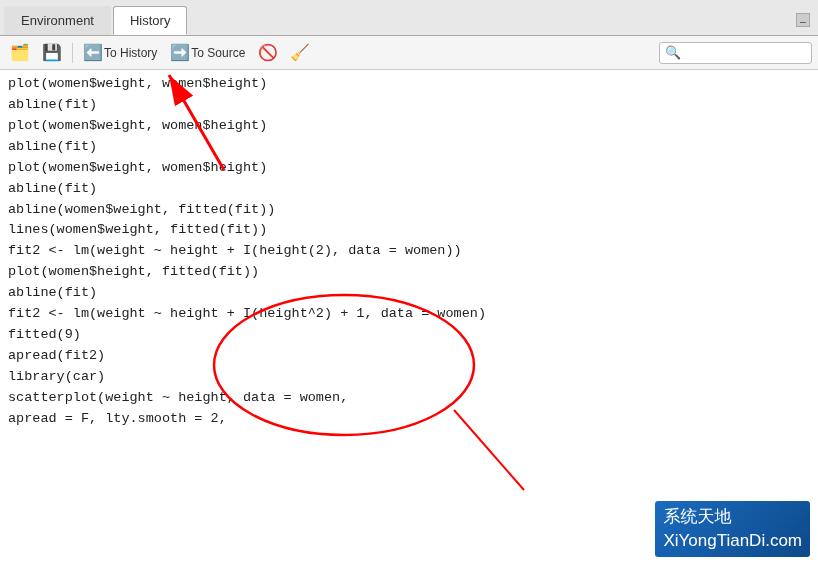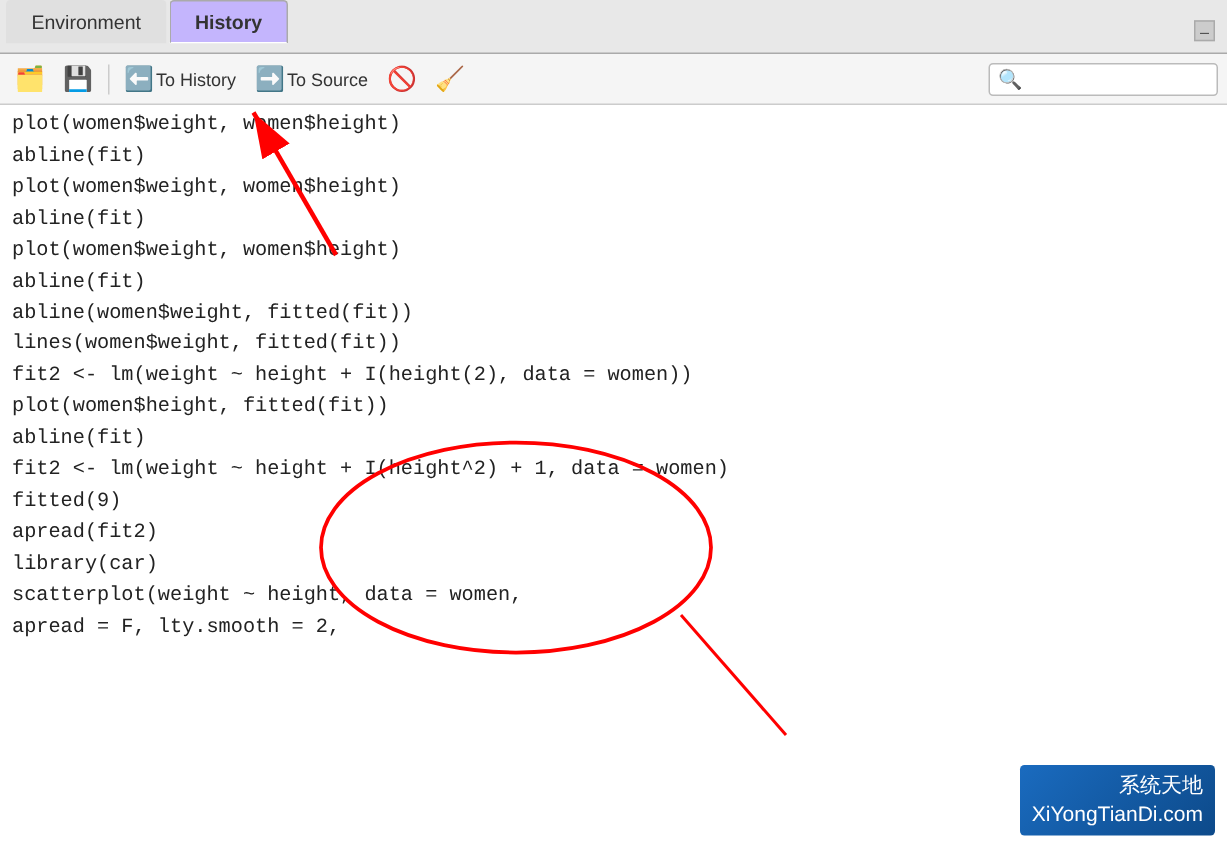--- a/index.html
+++ b/index.html
@@ -7,43 +7,43 @@
       width: 818px;
       height: 565px;
       font-family: 'Courier New', Courier, monospace;
       background: #fff;
       overflow: hidden;
     }
 
     
     .tab-bar {
       display: flex;
-      align-items: flex-start;
+      align-items: flex-end;
       background: #e8e8e8;
       border-bottom: 1px solid #aaa;
       height: 36px;
       padding: 0 4px;
       position: relative;
     }
     .tab {
       padding: 6px 16px;
       font-size: 13px;
       font-family: Arial, sans-serif;
       cursor: pointer;
       border: 1px solid transparent;
       border-radius: 3px 3px 0 0;
       background: #e0e0e0;
       color: #333;
       margin-right: 2px;
     }
     .tab.active {
-      background: #c4b5fd;
+      background: #ffffff;
       border-color: #aaa;
       border-bottom-color: #fff;
-      font-weight: bold;
+      font-weight: normal;
     }
     .window-controls {
       position: absolute;
       right: 8px;
       top: 50%;
       transform: translateY(-50%);
     }
     .window-btn {
       width: 14px;
       height: 14px;
@@ -145,26 +145,26 @@
       pointer-events: none;
     }
 
     
     .watermark {
       position: absolute;
       bottom: 8px;
       right: 8px;
       background: linear-gradient(135deg, #1a6bbf, #0d4a8a);
       color: #fff;
-      font-size: 14px;
+      font-size: 17px;
       font-family: Arial, sans-serif;
       padding: 4px 8px;
       border-radius: 3px;
       line-height: 1.4;
-      text-align: right;
+      text-align: left;
       z-index: 10;
     }
   </style>
 </head>
 <body>
 
 <div>
 
   <div class="tab-bar">
     <div class="tab">Environment</div>

